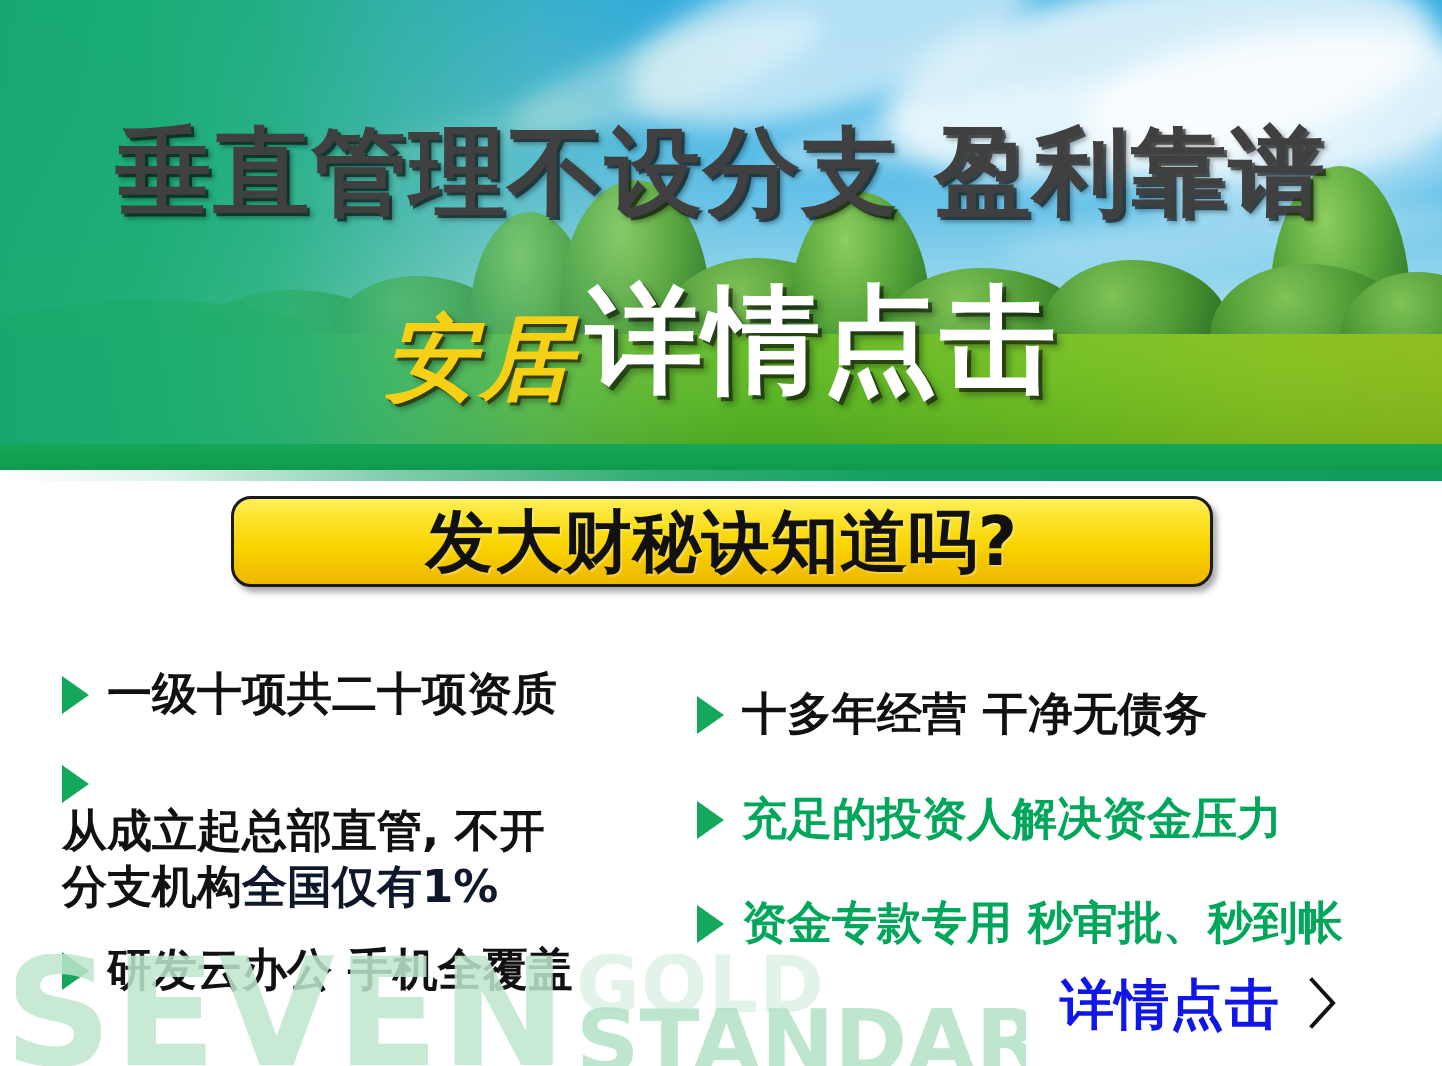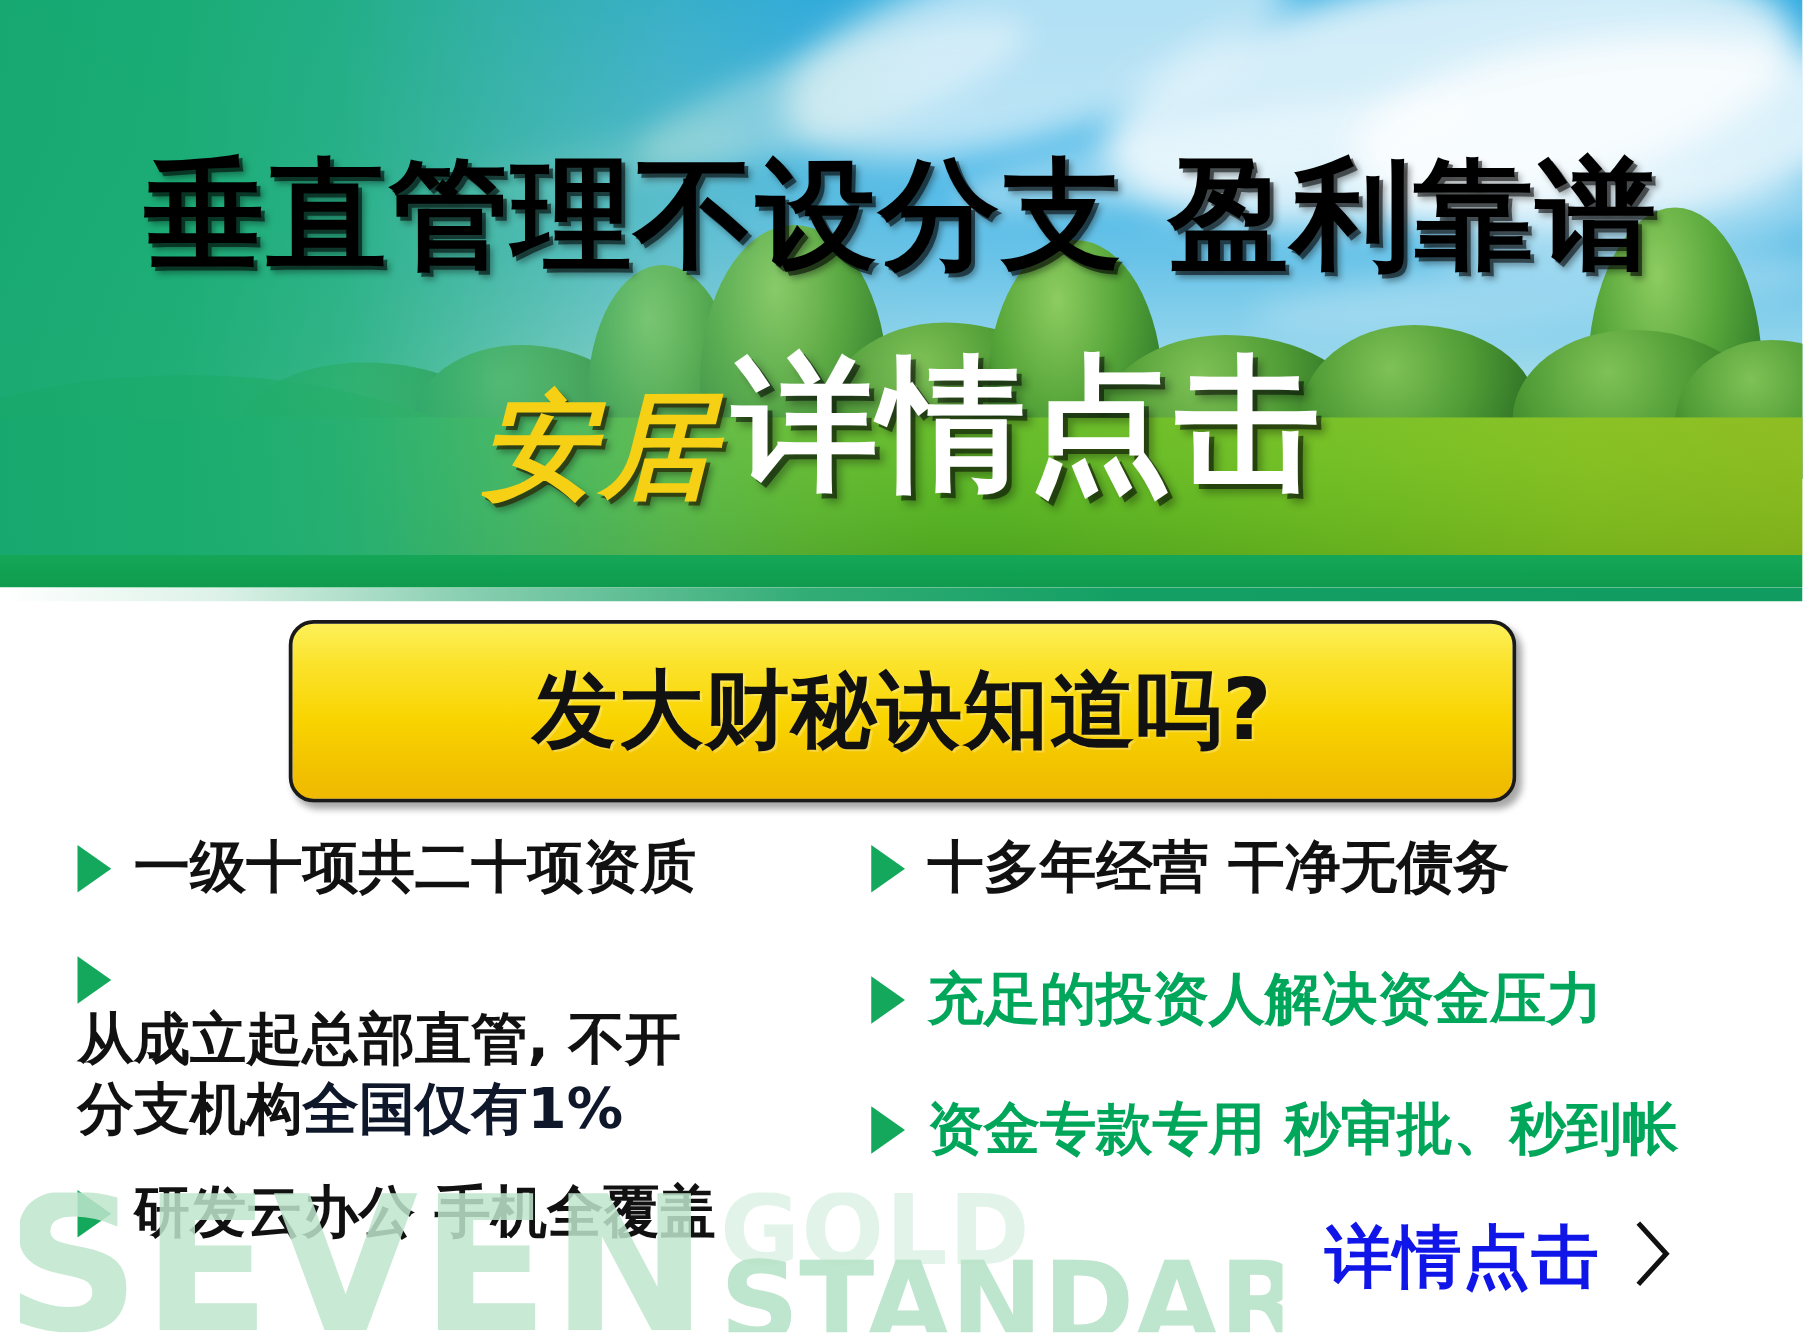--- a/index.html
+++ b/index.html
@@ -156,21 +156,21 @@
   .hero-title1 {
     position: absolute;
     left: 0; top: 124px;
     width: 1442px;
     text-align: center;
     font-family: "DejaVu Sans", "Liberation Sans", sans-serif;
     font-weight: bold;
     font-size: 96px;
     line-height: 1;
     letter-spacing: 2px;
-    color: #000000;
+    color: #404040;
     text-shadow:
        3px 3px 0 rgba(0,0,0,0.55),
        5px 5px 5px rgba(0,0,0,0.35);
     white-space: nowrap;
   }
   .hero-title2 {
     position: absolute;
     left: 0; top: 282px;
     width: 1442px;
     text-align: center;
@@ -198,21 +198,21 @@
     letter-spacing: 2px;
     text-shadow:
        4px 4px 0 rgba(0,0,0,0.5),
        7px 7px 7px rgba(0,0,0,0.32);
   }
 
   
   .pill {
     position: absolute;
     left: 231px; top: 496px;
-    width: 982px; height: 146px;
+    width: 982px; height: 91px;
     box-sizing: border-box;
     border: 3px solid #1a1a1a;
     border-radius: 20px;
     background: linear-gradient(to bottom,
         #fdf05a 0%, #fbe32d 22%, #f9d400 55%, #f2c200 82%, #efb900 100%);
     box-shadow: 4px 5px 6px rgba(0,0,0,0.35);
     display: flex;
     align-items: center;
     justify-content: center;
   }
@@ -232,21 +232,21 @@
     position: absolute;
     left: 0; top: 666px;
     width: 1442px;
     height: 300px;
   }
   .col {
     position: absolute;
     top: 0;
   }
   .col-left  { left: 62px;  width: 640px; }
-  .col-right { left: 697px; width: 700px; }
+  .col-right { left: 697px; width: 700px; margin-top: 20px; }
 
   .brow {
     display: flex;
     align-items: flex-start;
     margin-bottom: 20px;
   }
   .tri {
     flex: 0 0 auto;
     width: 0; height: 0;
     border-top: 19px solid transparent;

